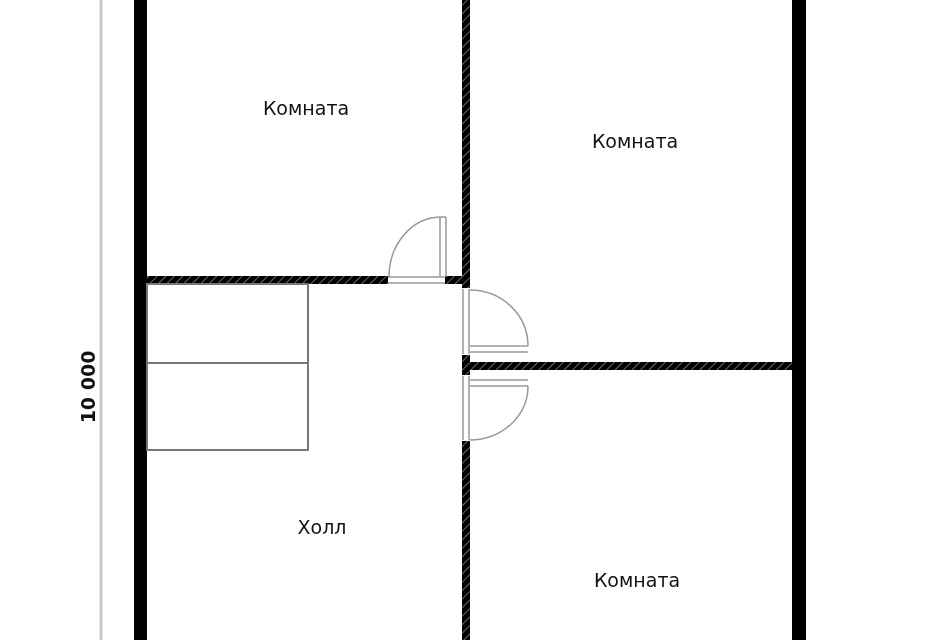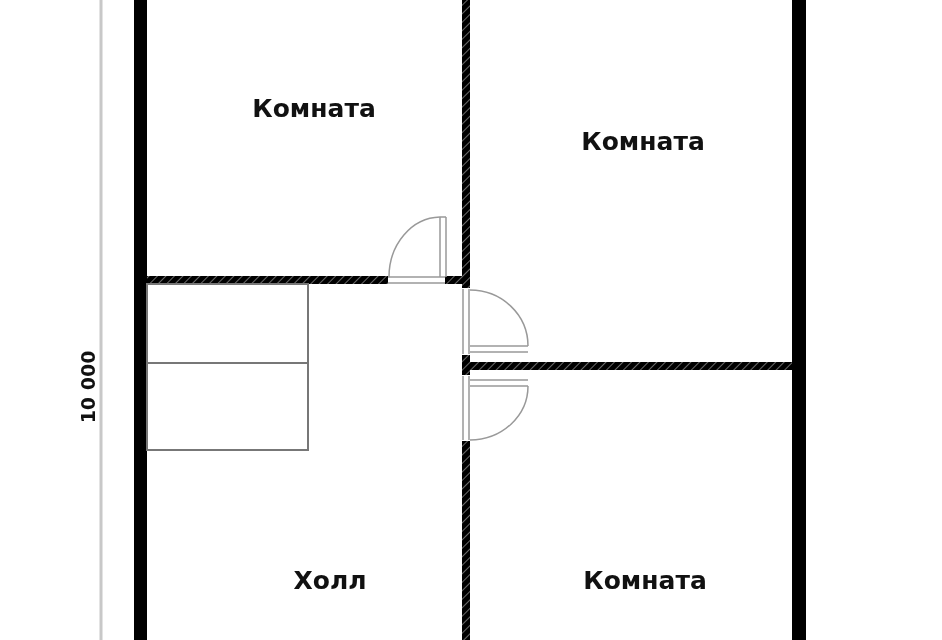--- a/index.html
+++ b/index.html
@@ -1,18 +1,18 @@
 <!DOCTYPE html>
 <html><head>
   <meta charset="utf-8">
   <style>
     html, body { margin: 0; padding: 0; background: #ffffff; }
     body { width: 942px; height: 640px; position: relative; overflow: hidden; font-family: "DejaVu Sans", sans-serif; }
     svg { position: absolute; left: 0; top: 0; }
-    .label { position: absolute; font-family: "DejaVu Sans", sans-serif; font-weight: bold; font-size: 25px; color: #111; white-space: nowrap; transform: translate(-50%, -50%); margin-left: 8px; }
+    .label { position: absolute; font-family: "DejaVu Sans", sans-serif; font-weight: normal; font-size: 19px; color: #111; white-space: nowrap; transform: translate(-50%, -50%); }
     .dim-label { position: absolute; font-family: "DejaVu Sans", sans-serif; font-weight: bold; font-size: 19px; color: #111; white-space: nowrap; transform: translate(-50%, -50%) rotate(-90deg); }
   </style>
 </head>
 <body>
 
 <svg width="942" height="640" viewBox="0 0 942 640">
   <defs>
     <pattern id="hatch" patternUnits="userSpaceOnUse" width="6" height="6" patternTransform="rotate(45)">
       <rect width="6" height="6" fill="#000"></rect>
       <line x1="0" y1="0" x2="0" y2="6" stroke="#6a6a6a" stroke-width="2"></line>
@@ -61,14 +61,14 @@
   <g fill="none" stroke="#777" stroke-width="2">
     <rect x="147" y="284" width="161" height="79"></rect>
     <rect x="147" y="363" width="161" height="87"></rect>
   </g>
 </svg>
 
 <div class="dim-label" style="left:88px; top:387px;">10 000</div>
 
 <div class="label" style="left:306px; top:108px;">Комната</div>
 <div class="label" style="left:635px; top:141px;">Комната</div>
-<div class="label" style="left:322px; top:580px;">Холл</div>
+<div class="label" style="left:322px; top:527px;">Холл</div>
 <div class="label" style="left:637px; top:580px;">Комната</div>
 
 </body></html>

